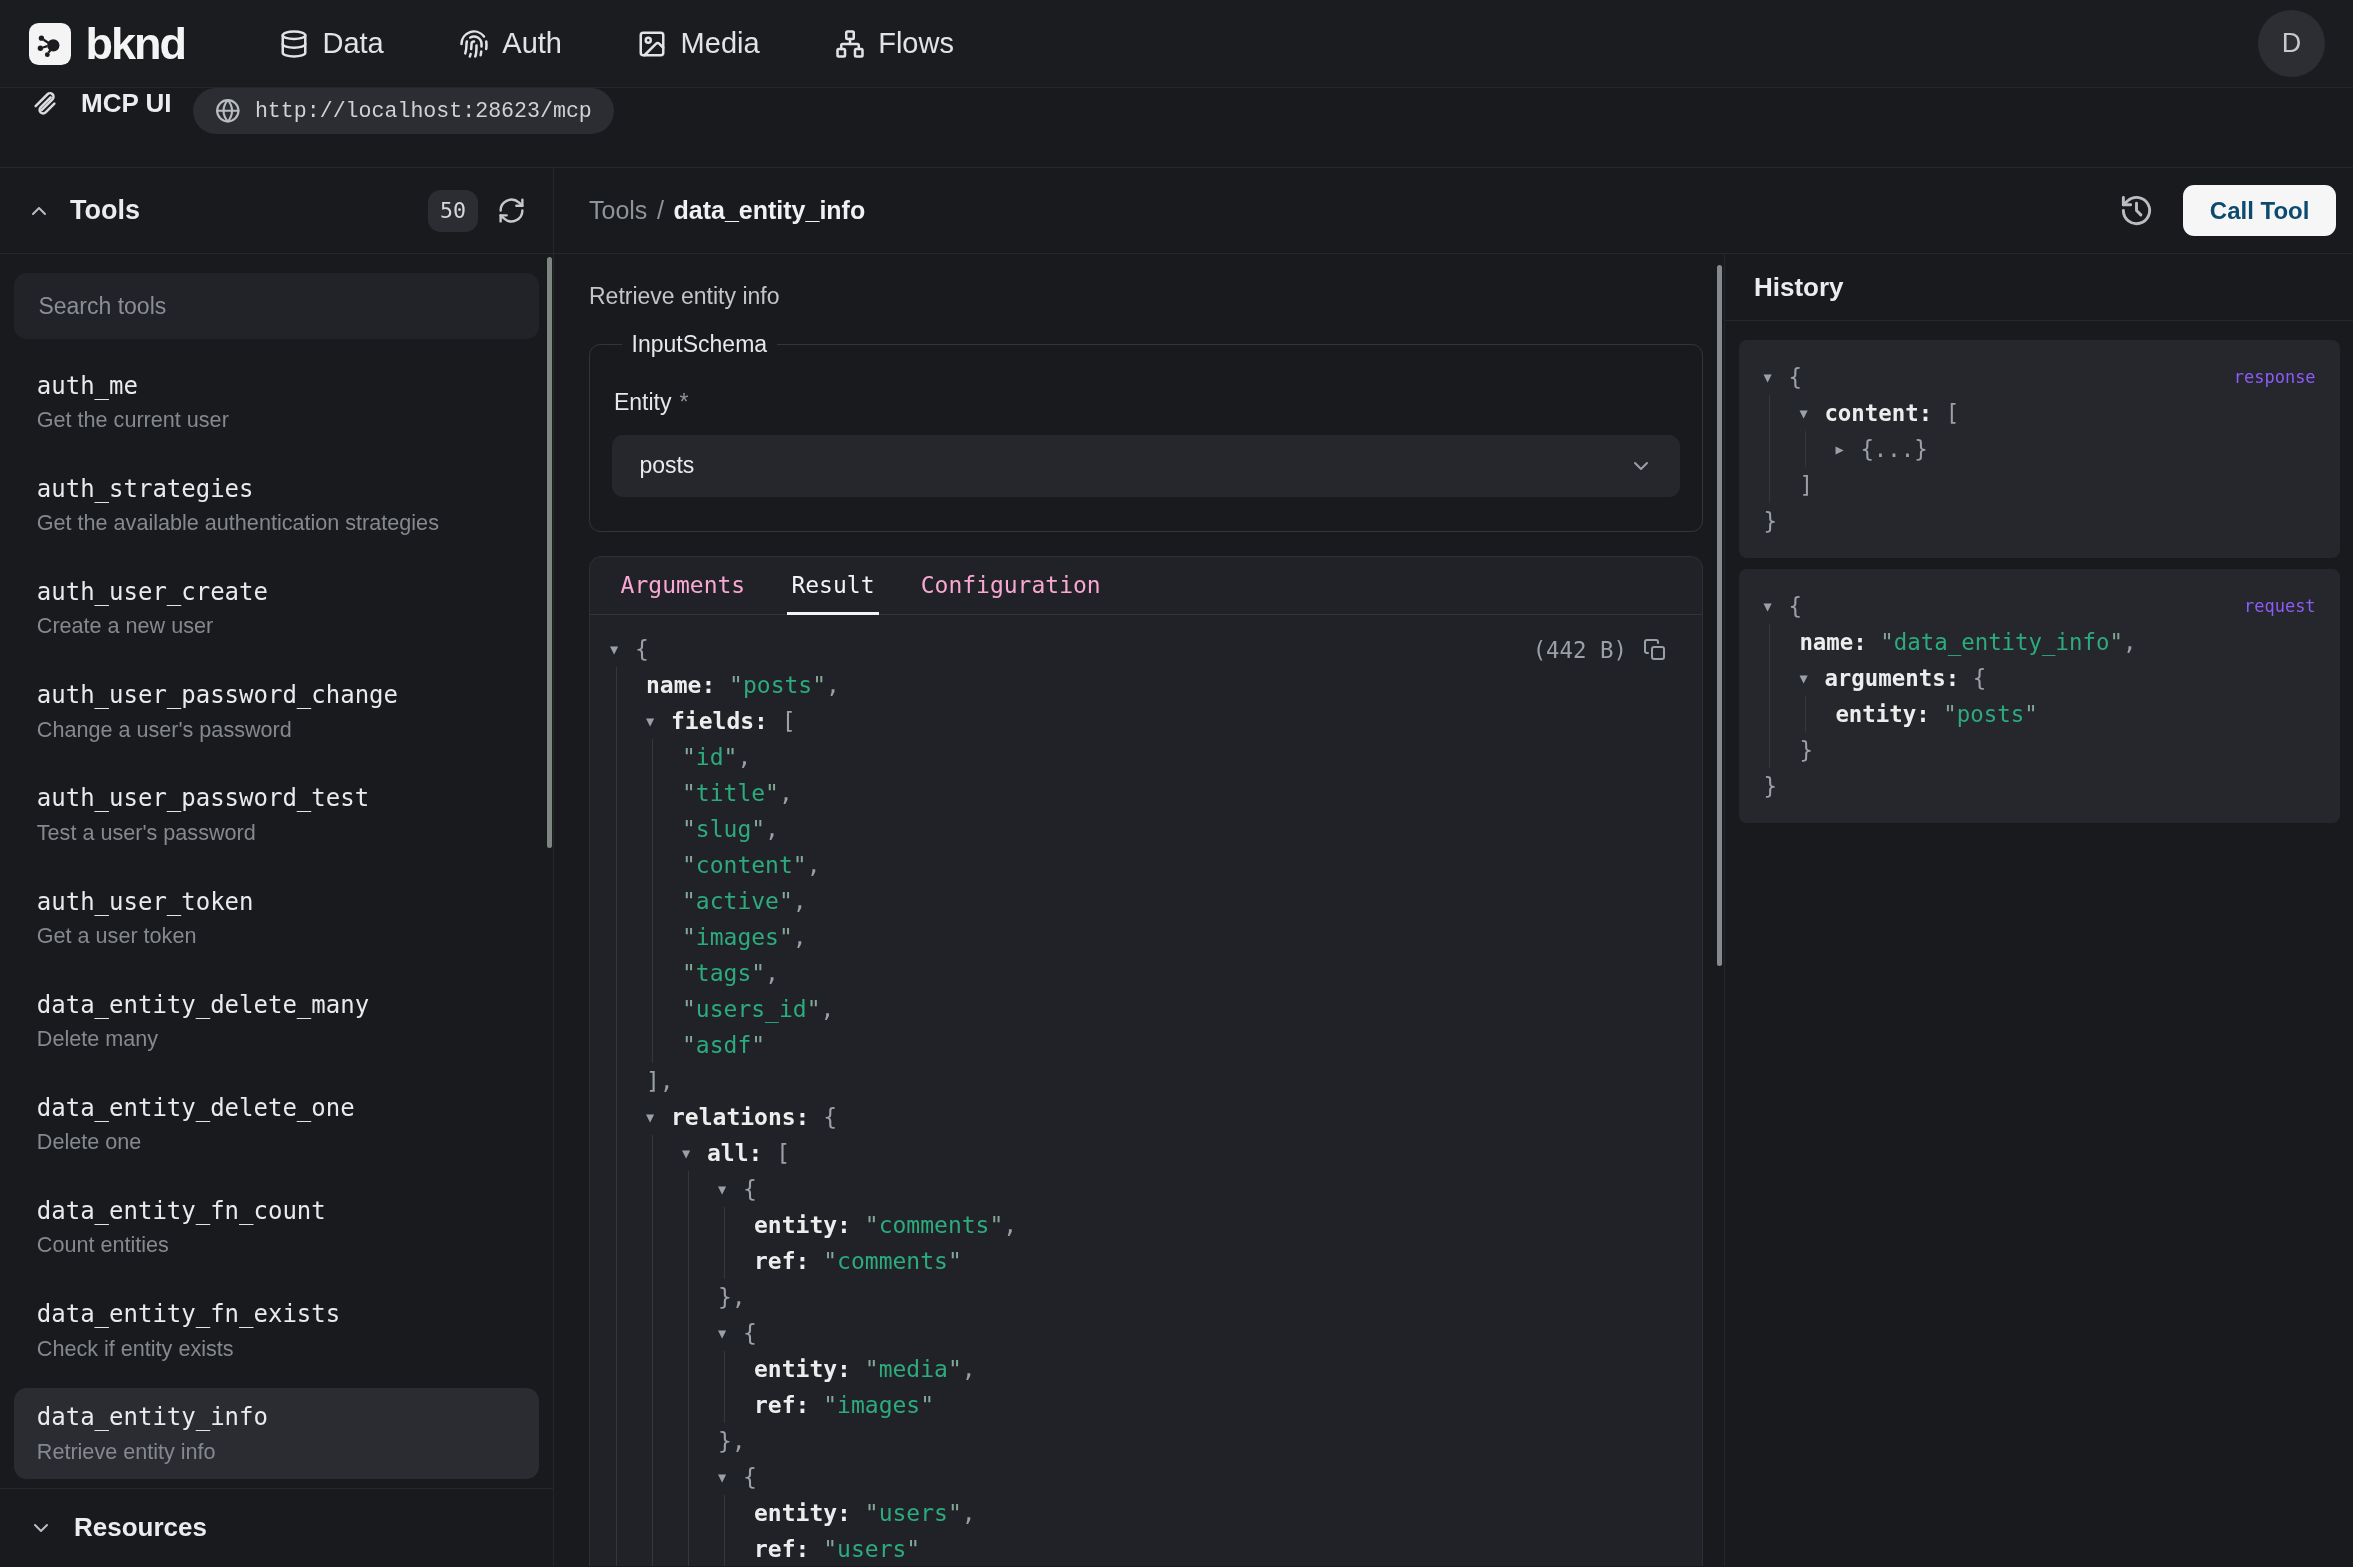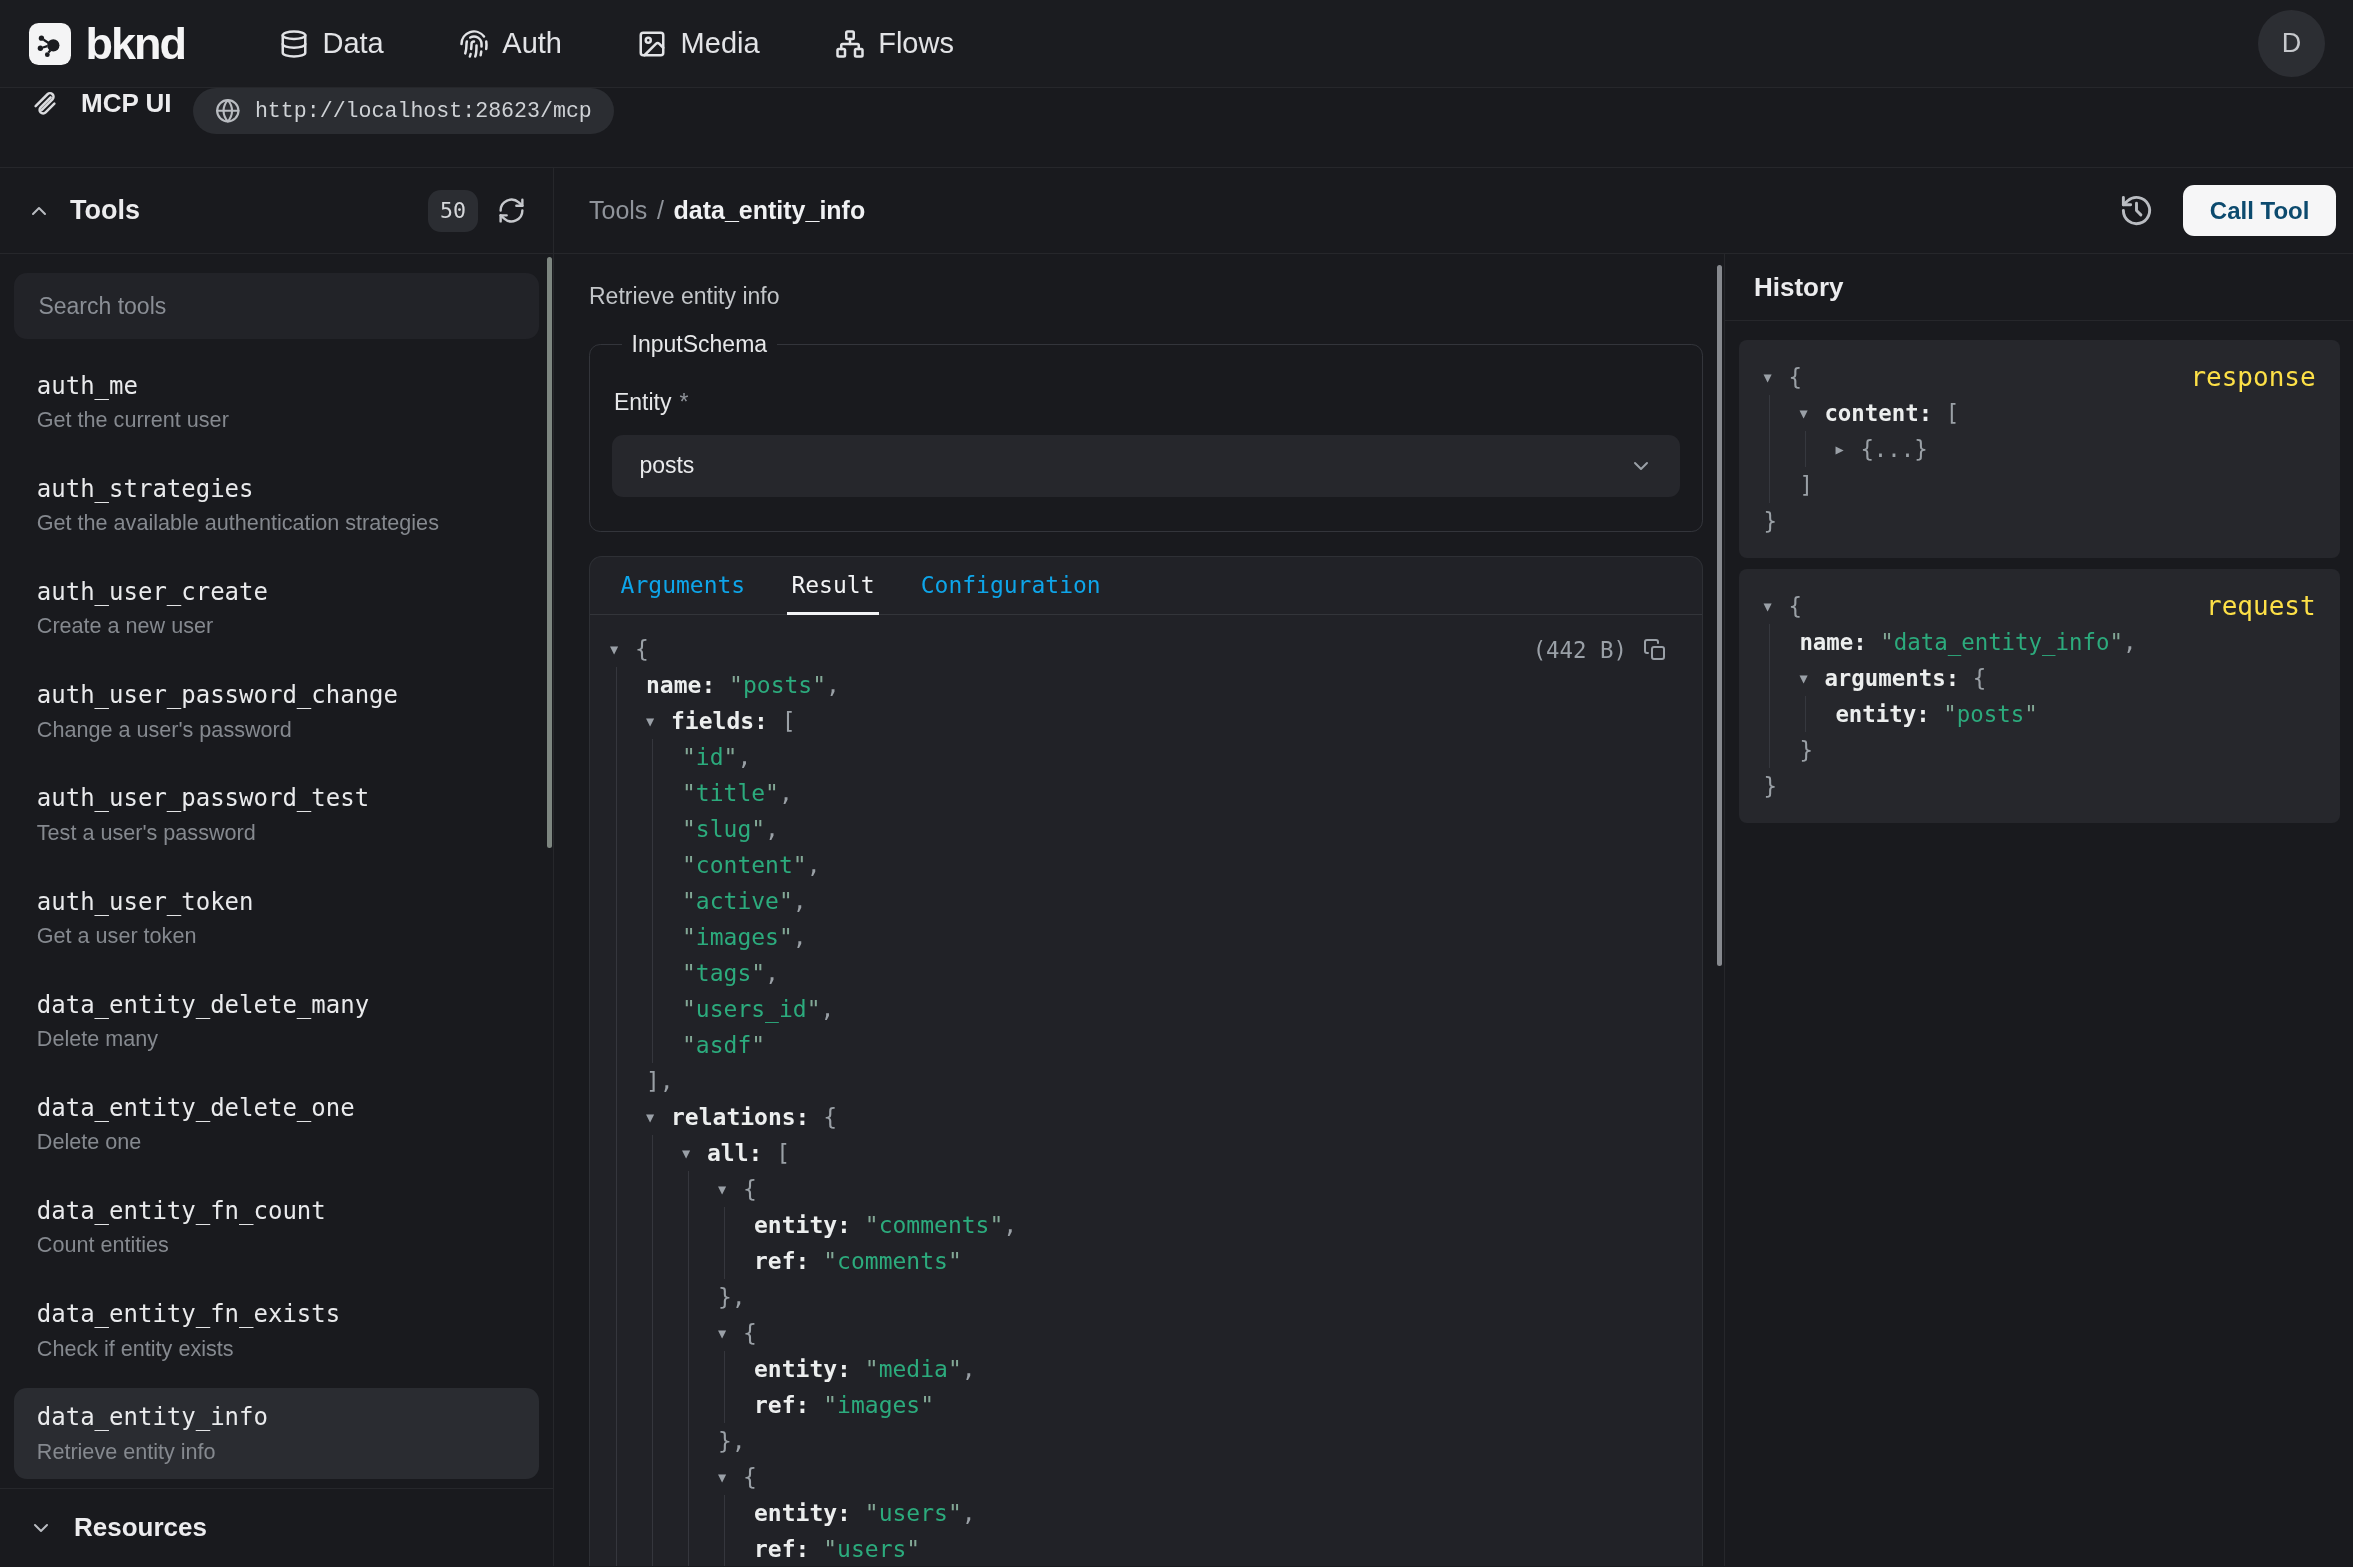--- a/index.html
+++ b/index.html
@@ -90,21 +90,21 @@
   .schema legend{font-size:23px;color:#e6e7e9;padding:0 9.6px;margin-left:9.6px}
   .fld-label{font-size:23px;color:#e6e7e9;margin:9.6px 1.6px 19px}
   .req{color:#8f939a;margin-left:8px}
   .select{height:62px;background:var(--card);border-radius:11.2px;display:flex;align-items:center;
     justify-content:space-between;padding:0 27px;font-size:23px;color:#e9eaec;cursor:pointer}
   .select .chev{color:#9aa0a7}
   .result-panel{margin-top:24px;flex:1;min-height:0;background:var(--panel);
     border:0.8px solid #2e3035;border-bottom:none;border-radius:12.8px 12.8px 0 0;
     display:flex;flex-direction:column;overflow:hidden}
   .tabs{flex:none;height:58px;display:flex;gap:43px;padding:0 29px;border-bottom:1.6px solid var(--line2)}
-  .tab{font-family:"DejaVu Sans Mono",monospace;font-size:23px;color:#0ea5e9;display:flex;
+  .tab{font-family:"DejaVu Sans Mono",monospace;font-size:23px;color:#f9a8d4;display:flex;
     align-items:center;position:relative;cursor:pointer;padding:0 1.6px}
   .tab.active{color:#f2f3f5}
   .tab.active::after{content:'';position:absolute;left:-3.2px;right:-3.2px;bottom:-1.6px;height:3.2px;background:#f2f3f5}
   .json{position:relative;flex:1;min-height:0;padding:16px 35px 0 20px;
     font-family:"DejaVu Sans Mono",monospace;font-size:23px;overflow:hidden}
   .json-meta{position:absolute;top:22.4px;right:35px;display:flex;align-items:center;gap:16px;
     color:#9aa0a7;font-size:22.4px}
   .copy-btn{color:#9aa0a7;cursor:pointer}
   .main-scroll{position:absolute;top:11.2px;right:1.6px;width:5.6px;height:701px;border-radius:3.2px;background:#86898e}
 
@@ -117,21 +117,21 @@
   .tk-q{color:var(--quote)}
   .tk-p{color:#9aa0a6}
 
   
   .history{width:630px;flex:none;border-left:1.6px solid var(--line);display:flex;flex-direction:column}
   .hist-head{flex:none;height:67px;border-bottom:1.6px solid var(--line);display:flex;align-items:center;
     padding:0 29px;font-size:26px;font-weight:700}
   .hist-body{flex:1;overflow:hidden;padding:19px 14.4px;display:flex;flex-direction:column;gap:11.2px}
   .hcard{background:var(--card);border-radius:8px;padding:19px 24px;position:relative;
     font-family:"DejaVu Sans Mono",monospace;font-size:22.4px}
-  .htag{position:absolute;top:19px;right:24px;color:#fde047;font-size:26px;line-height:36px}
+  .htag{position:absolute;top:19px;right:24px;color:#8b5cf6;font-size:17px;line-height:36px}
 </style>
 </head>
 <body>
 
 <header class="topnav">
   <div class="brand">
     <span class="brand-mark">
       <svg width="32" height="32" viewBox="0 0 24 24">
         <circle cx="14.5" cy="13" r="4.6" fill="#1b1c20"></circle>
         <circle cx="5.6" cy="7.6" r="2" fill="#1b1c20"></circle>

